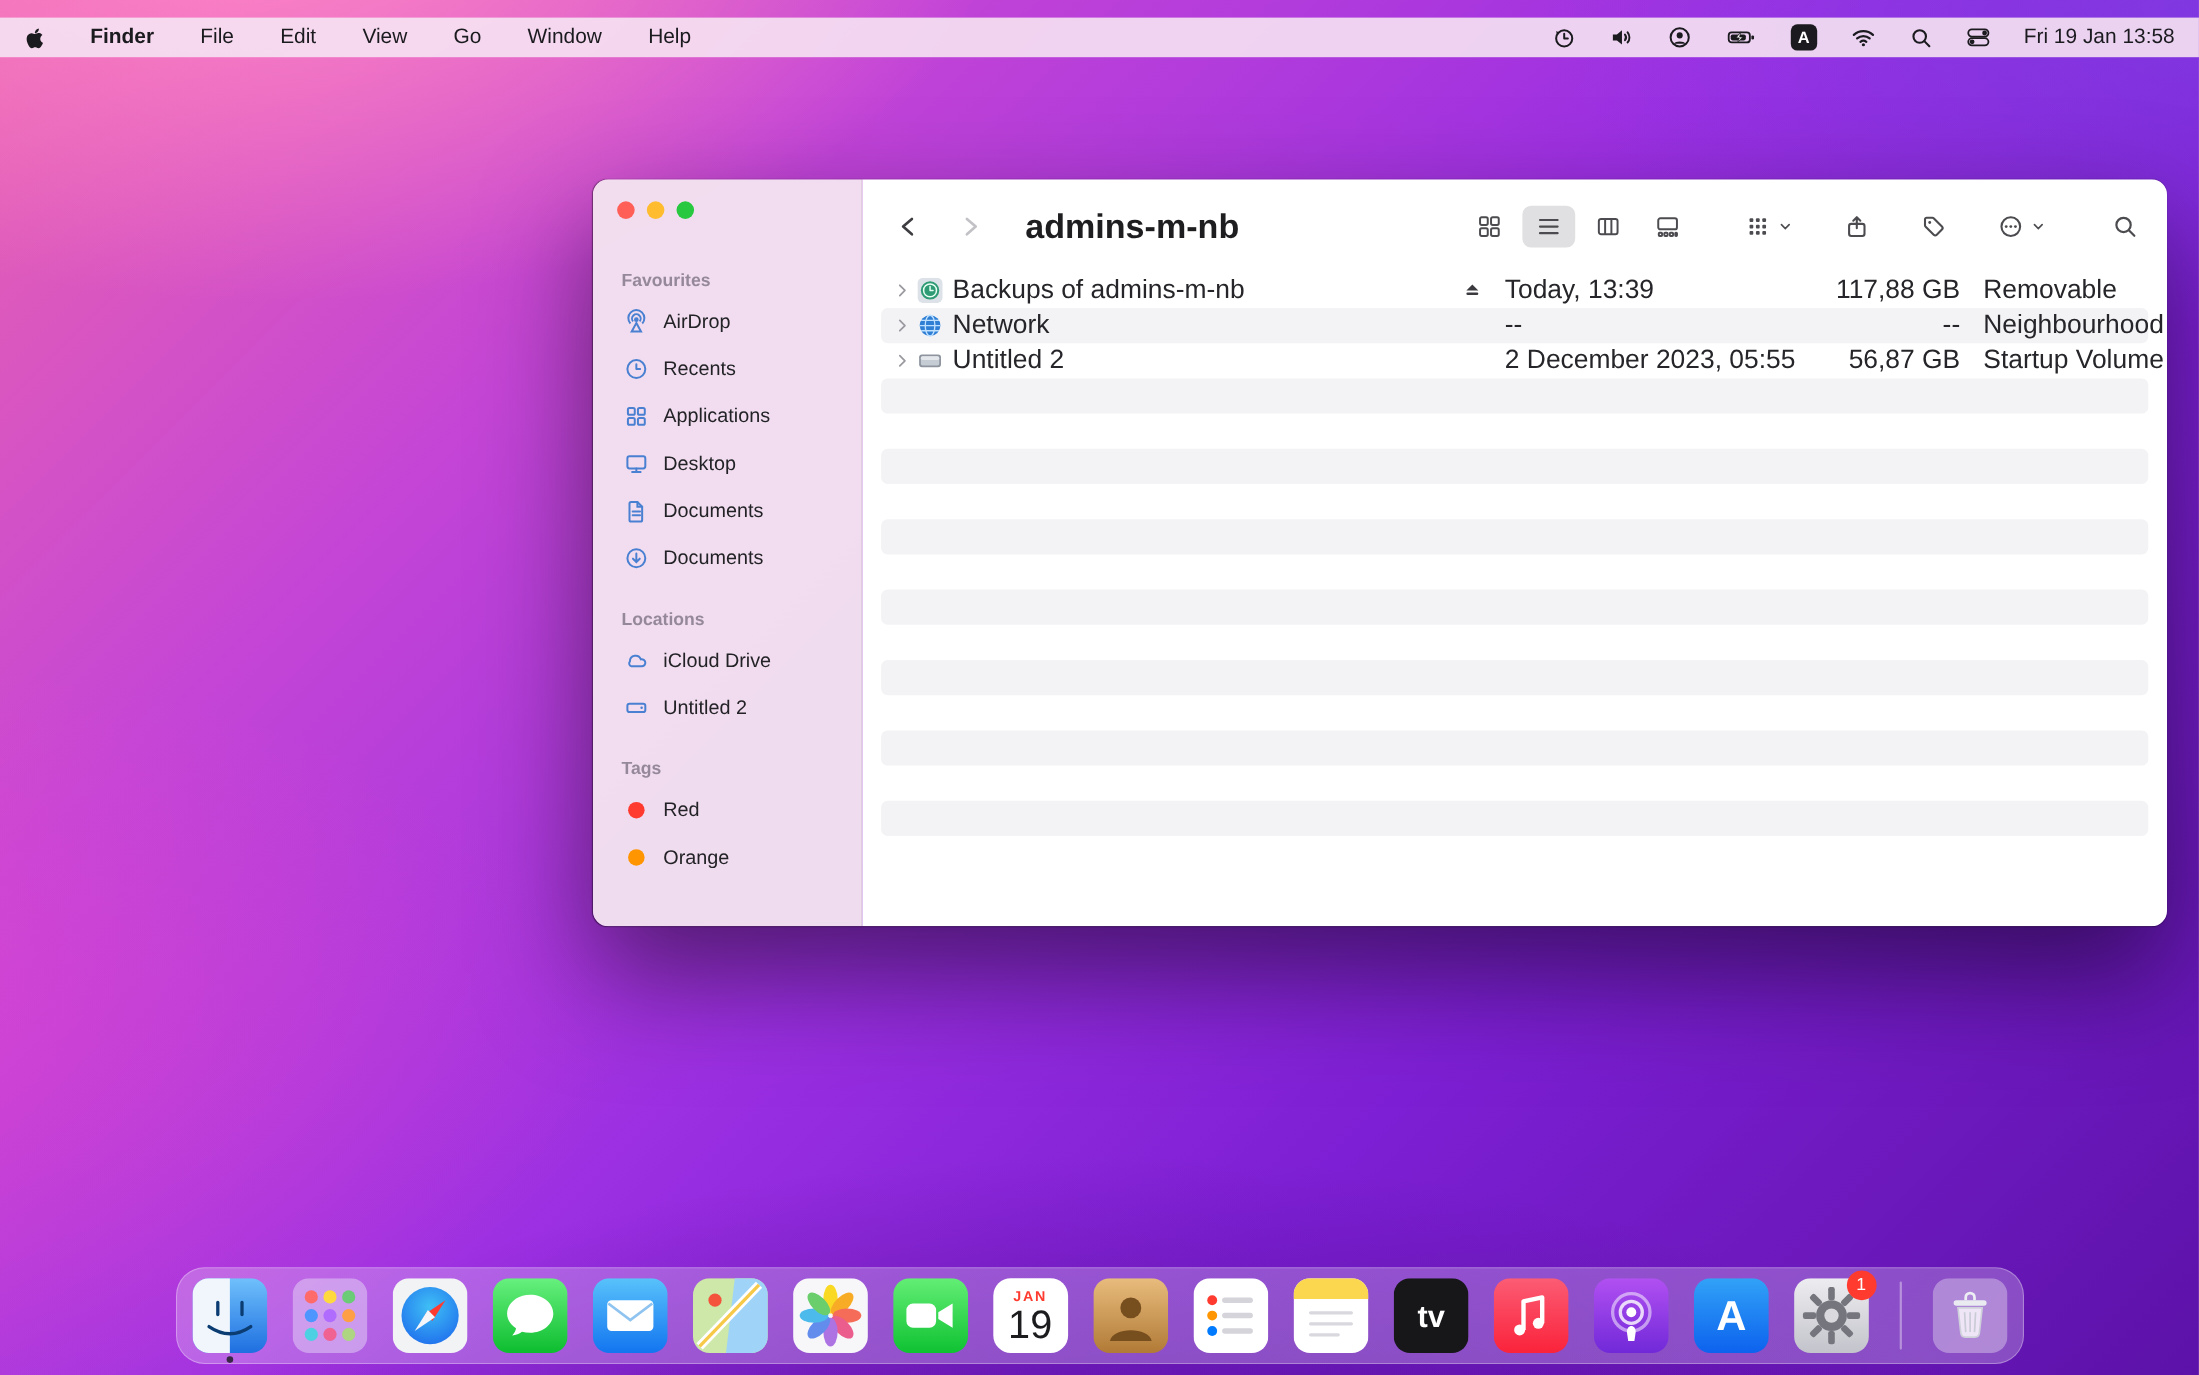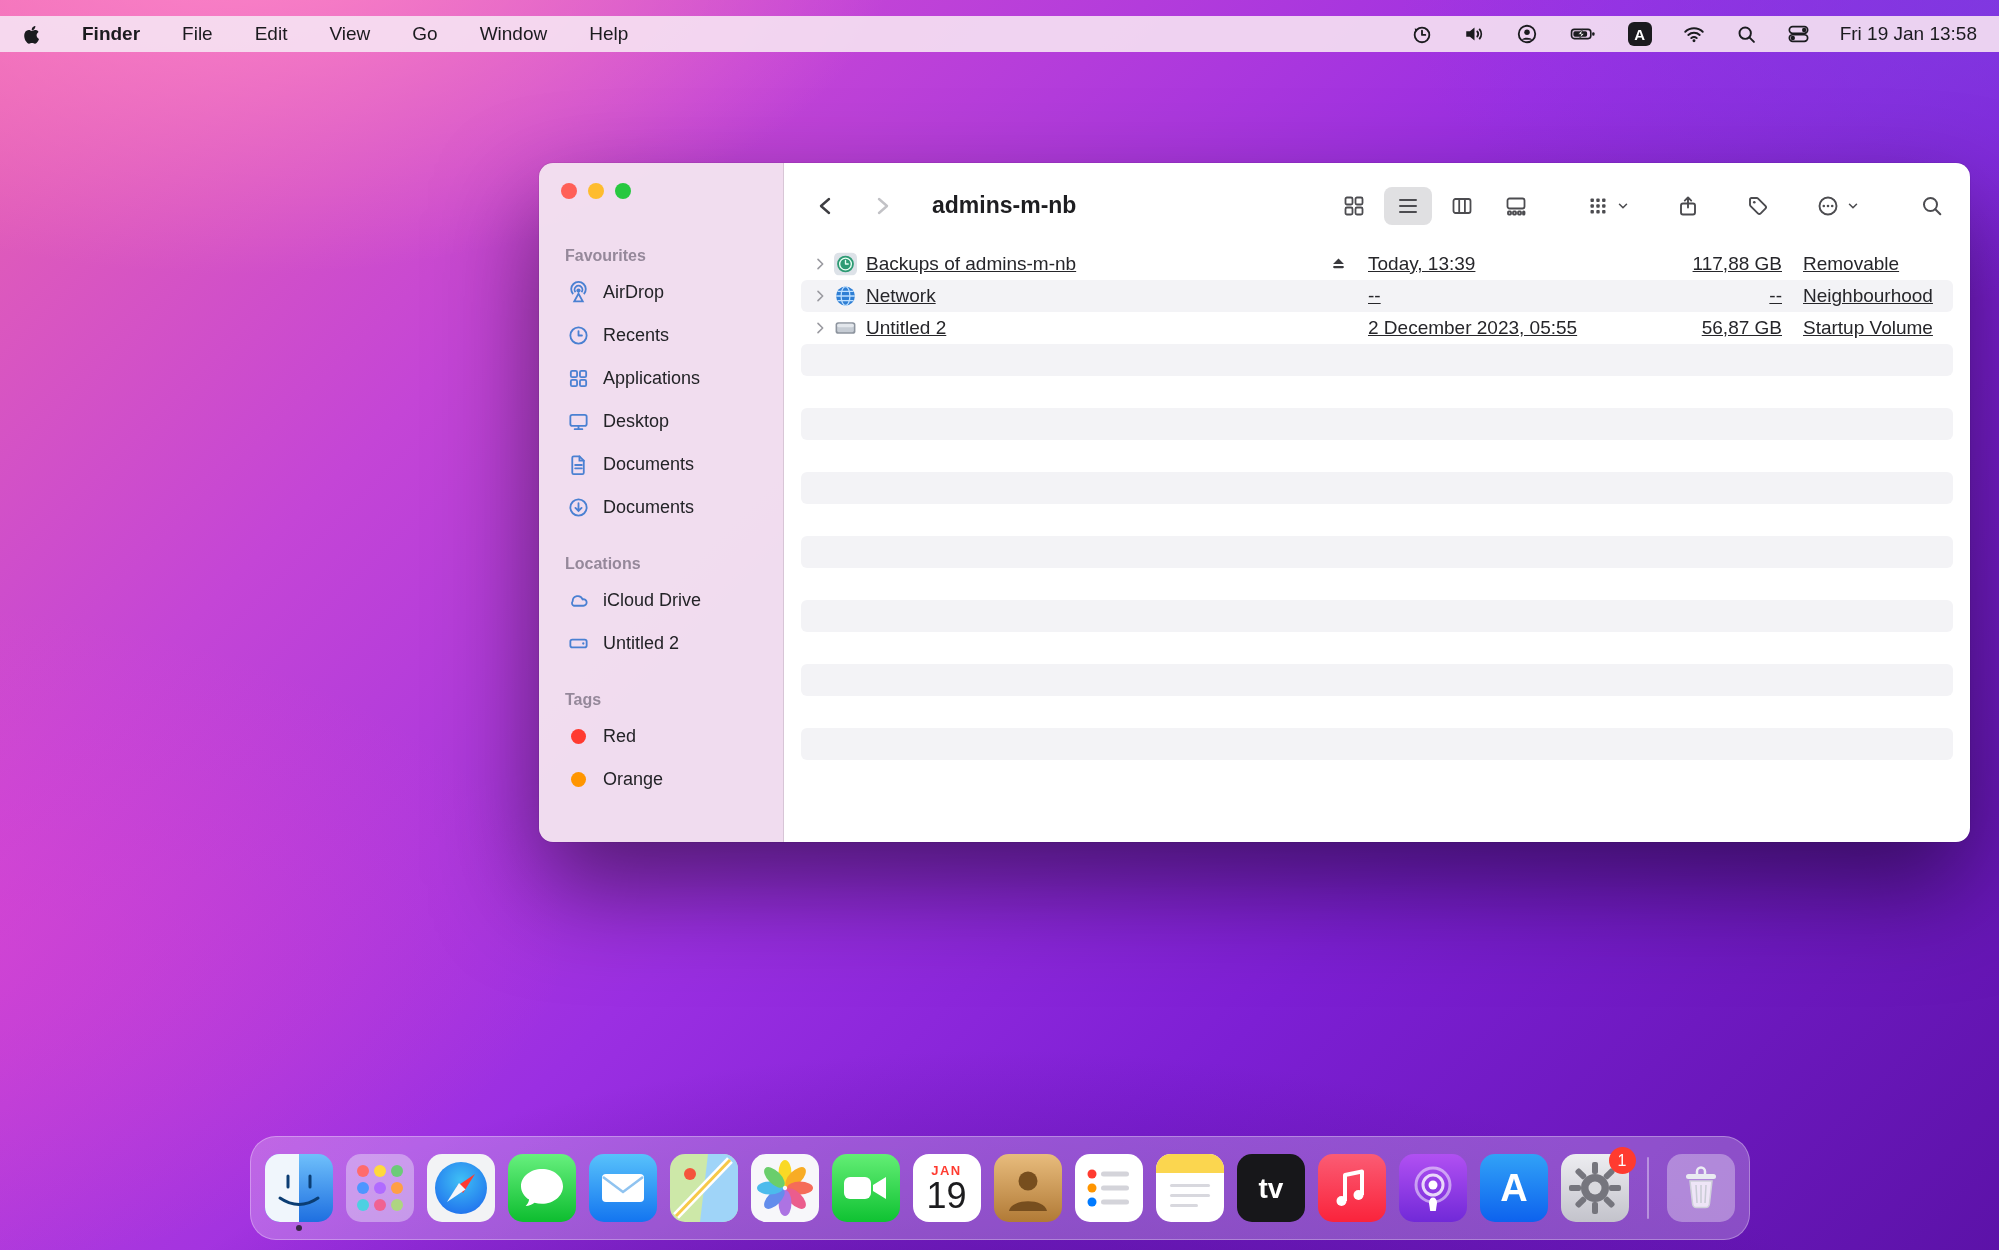--- a/index.html
+++ b/index.html
@@ -64,21 +64,21 @@
   .sb-annotation .sb-item{ height:38px; padding-left:18px; }
   .sb-eject{ margin-left:auto; color:#3a3a3e; display:flex; }
   .tag-dot{ width:15px; height:15px; border-radius:50%; }
 
   
   .content{ flex:1; background:#fff; display:flex; flex-direction:column; position:relative; }
   .toolbar{ height:85px; display:flex; align-items:center; padding:0 26px 0 30px; flex:none; }
   .nav-btn{ display:flex; align-items:center; }
   .nav-back{ margin-right:32px; }
   .nav-fwd{ margin-right:38px; }
-  .win-title{ font-size:23px; font-weight:700; color:#1e1e21; }
+  .win-title{ font-size:31px; font-weight:700; color:#1e1e21; }
   .view-seg{ margin-left:auto; display:flex; gap:6px; }
   .tb-btn{ padding:7px 12px; border-radius:8px; display:flex; align-items:center; color:#4c4c50; }
   .tb-btn.active{ background:#e0e0e2; }
   .tb-group{ display:flex; align-items:center; margin-left:46px; color:#4c4c50; }
   .tb-group .chev{ margin-left:6px; display:flex; }
   .tb-search{ margin-left:60px; }
 
   .cols{
     height:35px; position:relative; flex:none;
     border-top:1px solid #ececef; border-bottom:1px solid #e4e4e7;
@@ -91,35 +91,35 @@
   .h-size{ left:866px; }
   .h-kind{ left:1019px; }
 
   .rows{ flex:1; overflow:hidden; }
   .row{ height:32px; position:relative; }
   .row::before{
     content:""; position:absolute; left:17px; right:17px; top:0; bottom:0;
     border-radius:6px; background:transparent;
   }
   .rows .row:nth-child(even)::before{ background:#f3f3f6; }
-  .cell{ position:absolute; top:50%; transform:translateY(-50%); white-space:nowrap; font-size:19px; color:#26262a;text-decoration:underline; }
+  .cell{ position:absolute; top:50%; transform:translateY(-50%); white-space:nowrap; font-size:24px; color:#26262a; }
   .c-disc{ left:28px; display:flex; color:#9a9aa0; }
   .c-icon{ left:50px; display:flex; }
   .c-name{ left:82px; }
   .c-eject{ left:546px; display:flex; color:#3a3a3e; }
   .c-date{ left:584px; }
   .c-size{ left:800px; width:198px; text-align:right; }
   .c-kind{ left:1019px; }
 
   
   .dock{
     position:absolute; left:50%; transform:translateX(-50%); bottom:10px; z-index:40;
-    height:104px; border-radius:26px;
+    height:88px; border-radius:26px;
     background:rgba(250,246,252,.25); border:1px solid rgba(255,255,255,.3);
-    display:flex; align-items:center; padding:0 14px; gap:13px;
+    display:flex; align-items:center; padding:0 14px; gap:23px;
   }
   .dock-item{ width:68px; height:68px; position:relative; flex:none; }
   .dock-item svg{ display:block; }
   .run-dot{
     position:absolute; left:50%; transform:translateX(-50%); bottom:-9px;
     width:6px; height:6px; border-radius:50%; background:rgba(25,25,30,.8);
   }
   .badge{
     position:absolute; top:-7px; right:-7px; min-width:27px; height:27px; padding:0 6px;
     background:#ff3b30; color:#fff; border-radius:14px; font-size:16px;

